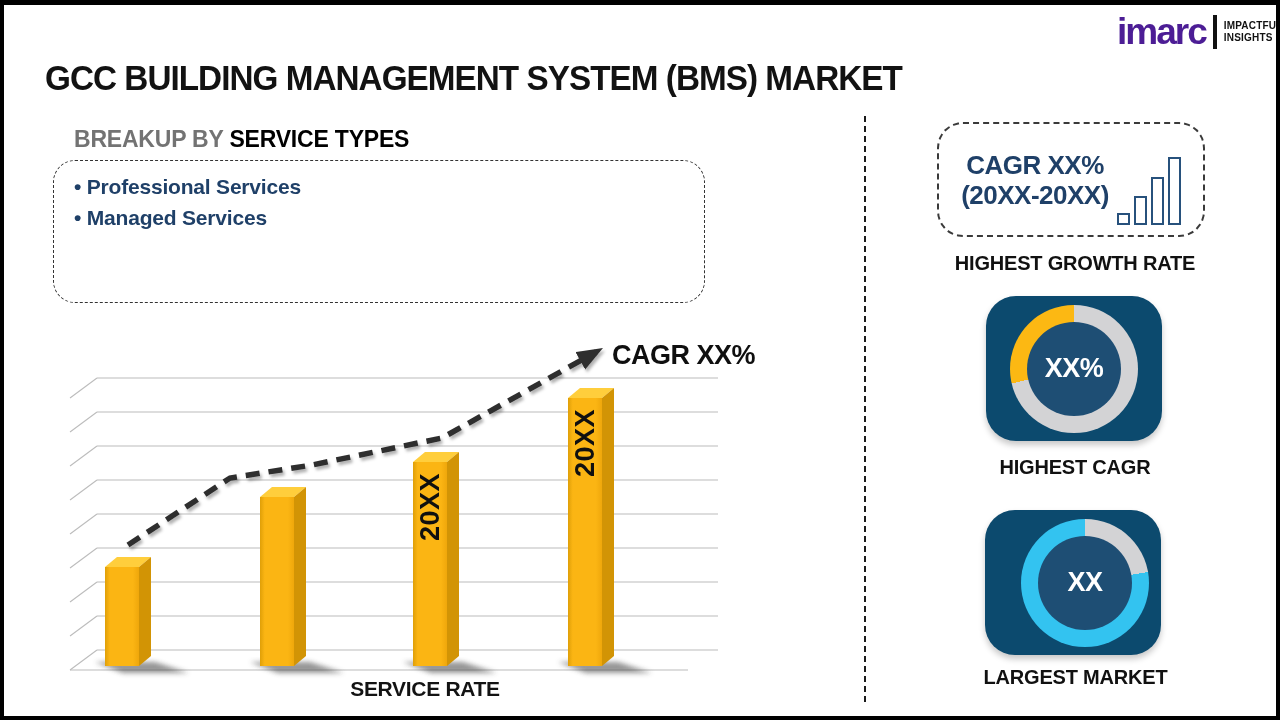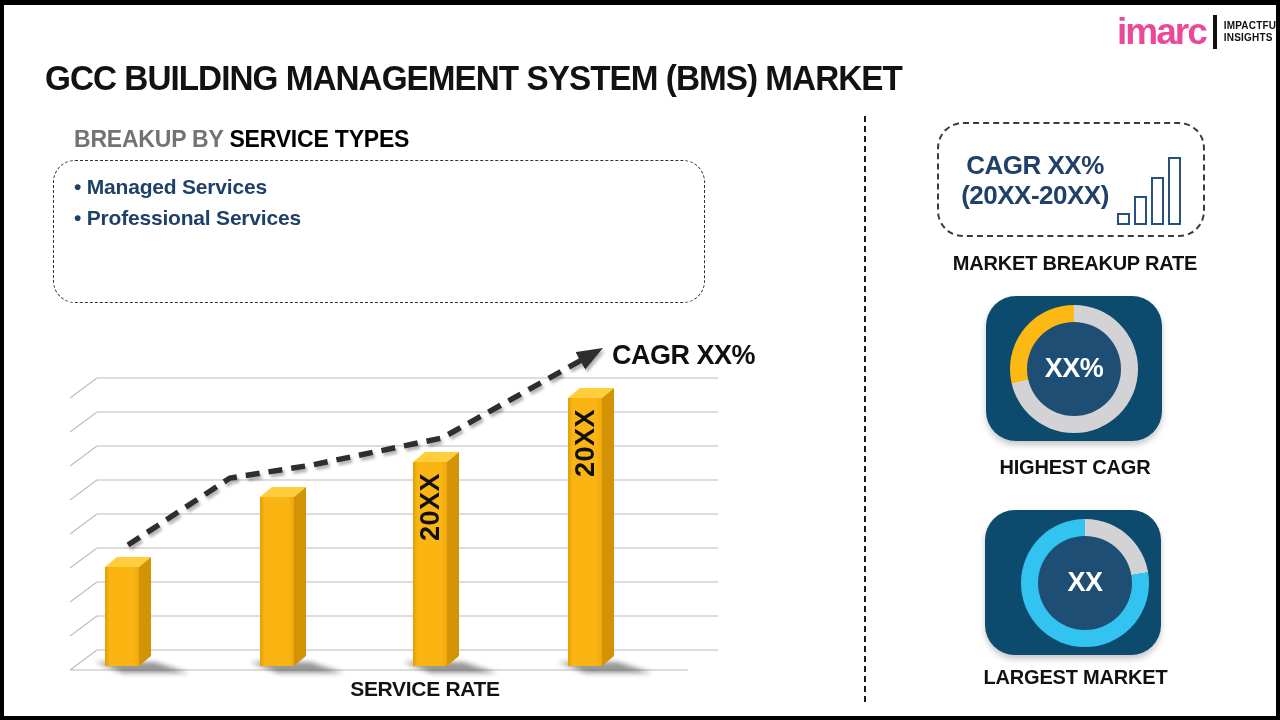--- a/index.html
+++ b/index.html
@@ -10,21 +10,21 @@
   }
   .frame { position:absolute; inset:0; border:4px solid #000; border-top-width:5px; pointer-events:none; z-index:50; }
 
   
   .page-title {
     position:absolute; left:45px; top:58px; font-size:35px; font-weight:bold;
     color:#121212; letter-spacing:-1px; white-space:nowrap;
     transform:scaleX(0.95); transform-origin:left center;
   }
   .logo { position:absolute; left:1117px; top:13px; display:flex; align-items:center; gap:7px; }
-  .logo-brand { color:#ec4899; font-size:37px; font-weight:bold; letter-spacing:-2px; line-height:1; }
+  .logo-brand { color:#4c1d95; font-size:37px; font-weight:bold; letter-spacing:-2px; line-height:1; }
   .logo-bar { width:4px; height:34px; background:#111; }
   .logo-tagline { display:flex; flex-direction:column; justify-content:center; }
   .logo-tagline span { font-size:10px; font-weight:bold; color:#111; line-height:11.5px; letter-spacing:0.2px; }
 
   
   .section-heading { position:absolute; left:74px; top:126px; font-size:23px; font-weight:bold; letter-spacing:-0.2px; }
   .section-heading .prefix { color:#737373; }
   .section-heading .highlight { color:#000000; }
   .breakup-box {
     position:absolute; left:53px; top:160px; width:652px; height:143px;
@@ -89,22 +89,22 @@
       <span>INSIGHTS</span>
     </div>
   </div>
 
   <div class="page-title">GCC BUILDING MANAGEMENT SYSTEM (BMS) MARKET</div>
 
   <div class="section-heading">
     <span class="prefix">BREAKUP BY </span><span class="highlight">SERVICE TYPES</span>
   </div>
   <div class="breakup-box">
+    <div class="bullet-item">Professional Services</div>
     <div class="bullet-item">Managed Services</div>
-    <div class="bullet-item">Professional Services</div>
   </div>
 
   <svg id="growth-chart" width="700" height="370" viewBox="0 0 700 370">
       <defs>
         <linearGradient id="barGrad" x1="0" y1="0" x2="1" y2="0">
           <stop offset="0%" stop-color="#DF9F08"></stop>
           <stop offset="14%" stop-color="#FBB513"></stop>
           <stop offset="82%" stop-color="#FBB513"></stop>
           <stop offset="100%" stop-color="#EFA70B"></stop>
         </linearGradient>
@@ -177,21 +177,21 @@
       <div>CAGR XX%</div>
       <div>(20XX-20XX)</div>
     </div>
     <div class="growth-bars">
       <span style="height:12px"></span>
       <span style="height:29px"></span>
       <span style="height:48px"></span>
       <span style="height:68px"></span>
     </div>
   </div>
-  <div class="side-label" id="label-mgr">MARKET BREAKUP RATE</div>
+  <div class="side-label" id="label-mgr">HIGHEST GROWTH RATE</div>
 
   <div class="tile" id="tile-highest-cagr">
     <div class="donut" style="background: conic-gradient(rgb(211, 211, 213) 0deg, rgb(211, 211, 213) 257deg, rgb(252, 184, 19) 257deg, rgb(252, 184, 19) 360deg);">
       <div class="donut-hole">XX%</div>
     </div>
   </div>
   <div class="side-label" id="label-hc">HIGHEST CAGR</div>
 
   <div class="tile" id="tile-largest-market">
     <div class="donut" style="background: conic-gradient(rgb(211, 211, 213) 0deg, rgb(211, 211, 213) 80deg, rgb(51, 195, 240) 80deg, rgb(51, 195, 240) 360deg);">

